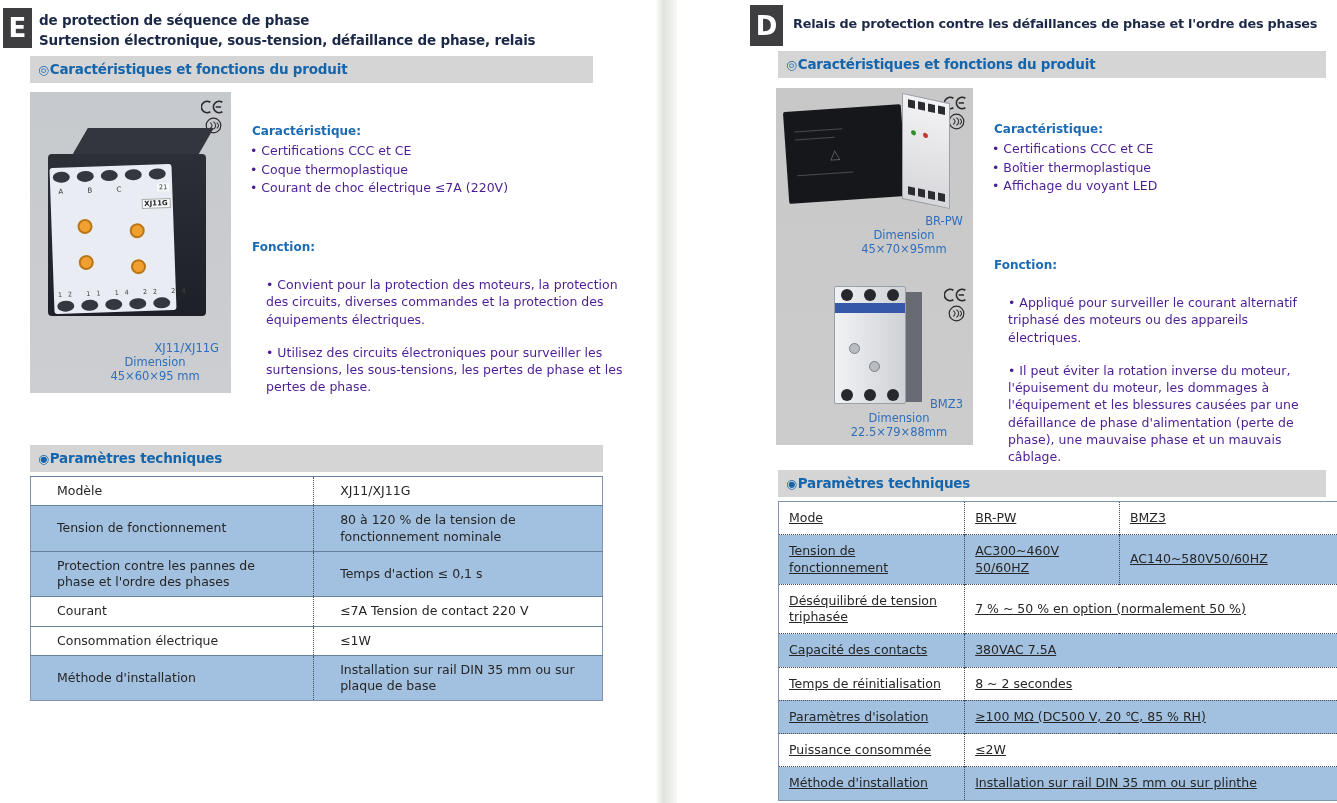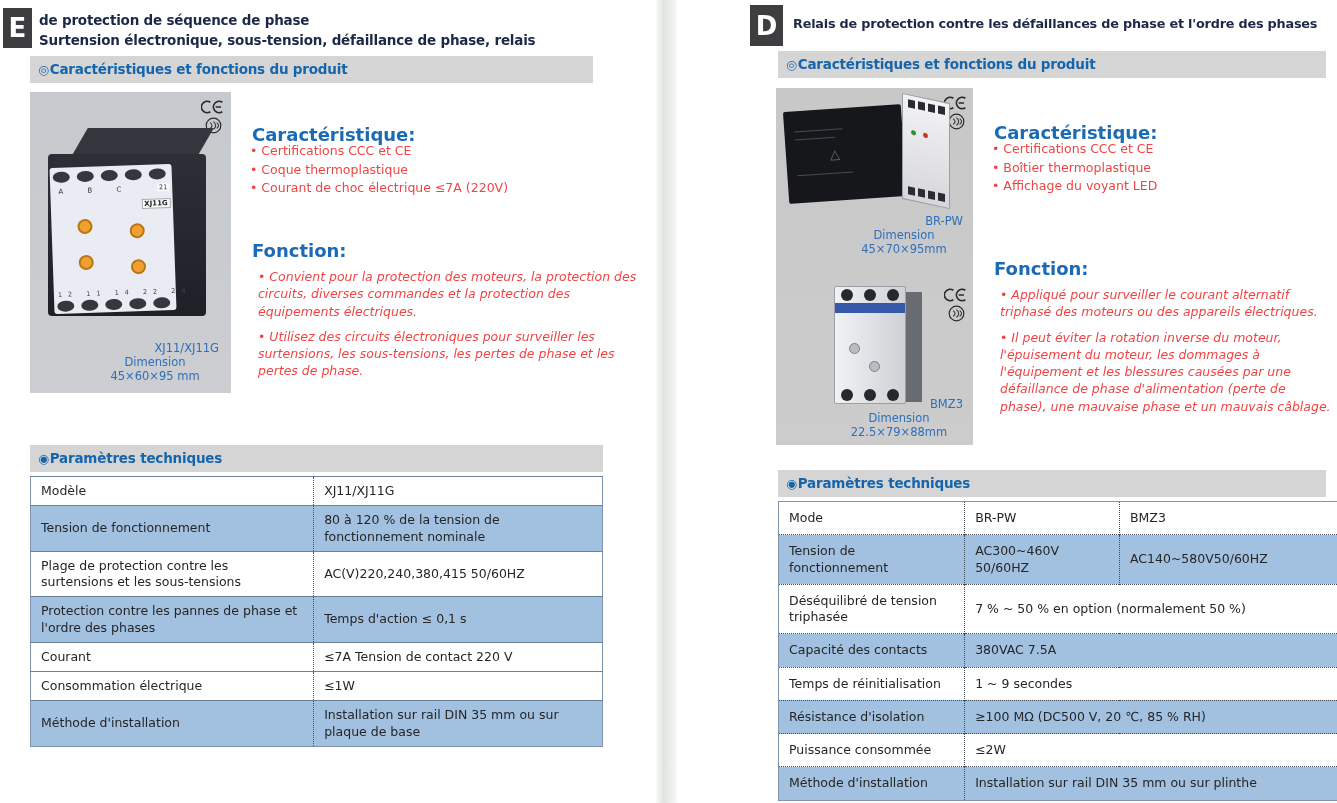--- a/index.html
+++ b/index.html
@@ -18,29 +18,29 @@
     font-size:13.5px;line-height:27px;padding-left:8px;box-sizing:border-box;letter-spacing:-0.2px;}
   .bar .marker{font-size:12.5px;margin-right:1px;}
 
   .photo{position:absolute;background:linear-gradient(#c6c9cd,#ccced1);}
   .cert-icons{position:absolute;display:flex;flex-direction:column;align-items:center;gap:3px;}
   .cert-icons svg{display:block;}
 
   .prod-label{position:absolute;color:#2f6fb9;font-size:11.5px;line-height:14px;text-align:center;}
   .prod-label .model{text-align:right;padding-right:6px;}
 
-  .sec-head{position:absolute;color:#1a6ab5;font-weight:bold;font-size:18px;}
-  ul.bullets{position:absolute;list-style:none;margin:0;padding:0;font-size:12.5px;color:#ef4444;}
+  .sec-head{position:absolute;color:#1a6ab5;font-weight:bold;font-size:12px;}
+  ul.bullets{position:absolute;list-style:none;margin:0;padding:0;font-size:12.5px;color:#4c1d95;}
   ul.bullets li::before{content:"• ";}
   ul.feat li{margin-bottom:4.5px;line-height:1.12;}
-  ul.func li{margin:8px;line-height:1.38;font-style:italic;}
+  ul.func li{margin:16px;line-height:1.38;}
 
   table.params{position:absolute;border-collapse:collapse;table-layout:fixed;font-size:12.5px;color:#262626;
     border:1px solid #7e95ad;}
-  table.params td,table.params th{vertical-align:middle;padding:6px 10px;line-height:1.3;font-weight:normal;text-align:left;}
+  table.params td,table.params th{vertical-align:middle;padding:6px 26px;line-height:1.3;font-weight:normal;text-align:left;}
   tr.shaded td,tr.shaded th{background:#a2c0df;}
   #left-table td{border-top:1px solid #69809e;}
   #left-table td.lbl{border-right:1px dotted #4a4f57;}
   #right-table td,#right-table th{border-top:1px dotted #3f4a56;padding:8px 10px;}
   #right-table td.lbl,#right-table th.c0,#right-table td.mid,#right-table th.c1{border-right:1px dotted #3f4a56;}
 
   
   .xj-wrap{position:absolute;left:14px;top:34px;width:172px;height:205px;}
   .xj-roof{position:absolute;left:34px;top:2px;width:126px;height:34px;background:#33363d;transform:skewX(-30deg);}
   .xj-body{position:absolute;left:4px;top:28px;width:158px;height:162px;background:linear-gradient(#2c2f36,#1d2026);border-radius:4px;}
@@ -151,24 +151,20 @@
       </colgroup>
     <tbody>
         <tr>
           <td class="lbl">Modèle</td>
           <td class="val">XJ11/XJ11G</td>
         </tr>
         <tr class="shaded">
           <td class="lbl">Tension de fonctionnement</td>
           <td class="val">80 à 120 % de la tension de fonctionnement nominale</td>
         </tr>
-        <tr>
-          <td class="lbl">Plage de protection contre les surtensions et les sous-tensions</td>
-          <td class="val">AC(V)220,240,380,415 50/60HZ</td>
-        </tr>
         <tr class="shaded">
           <td class="lbl">Protection contre les pannes de phase et l'ordre des phases</td>
           <td class="val">Temps d'action ≤ 0,1 s</td>
         </tr>
         <tr>
           <td class="lbl">Courant</td>
           <td class="val">≤7A Tension de contact 220 V</td>
         </tr>
         <tr>
           <td class="lbl">Consommation électrique</td>
@@ -274,21 +270,21 @@
   <div class="sec-head" style="left:317px;top:258px;">Fonction:</div>
   <ul class="bullets func" style="left:315px;top:278px;width:348px;">
       <li>Appliqué pour surveiller le courant alternatif triphasé des moteurs ou des appareils électriques.</li>
       <li>Il peut éviter la rotation inverse du moteur, l'épuisement du moteur, les dommages à l'équipement et les blessures causées par une défaillance de phase d'alimentation (perte de phase), une mauvaise phase et un mauvais câblage.</li>
     </ul>
 
   <div class="bar" style="left:101px;top:470px;width:548px;">
     <span class="marker">◉</span><span>Paramètres techniques</span>
   </div>
 
-  <table class="params" id="right-table" style="left:101px;top:501px;width:560px;">
+  <table class="params" id="right-table" style="left:101px;top:501px;width:560px;text-decoration:underline;">
     <colgroup>
         <col style="width:33.3%">
         <col style="width:27.7%">
         <col style="width:39%">
       </colgroup>
     <thead>
         <tr>
           <th class="c0">Mode</th>
           <th class="c1">BR-PW</th>
           <th class="c2">BMZ3</th>
@@ -303,24 +299,24 @@
         <tr>
           <td class="lbl">Déséquilibré de tension triphasée</td>
           <td class="val" colspan="2">7 % ~ 50 % en option (normalement 50 %)</td>
         </tr>
         <tr class="shaded">
           <td class="lbl">Capacité des contacts</td>
           <td class="val" colspan="2">380VAC  7.5A</td>
         </tr>
         <tr>
           <td class="lbl">Temps de réinitialisation</td>
-          <td class="val" colspan="2">1 ~ 9 secondes</td>
-        </tr>
-        <tr class="shaded">
-          <td class="lbl">Résistance d'isolation</td>
+          <td class="val" colspan="2">8 ~ 2 secondes</td>
+        </tr>
+        <tr class="shaded">
+          <td class="lbl">Paramètres d'isolation</td>
           <td class="val" colspan="2">≥100 MΩ (DC500 V, 20 ℃, 85 % RH)</td>
         </tr>
         <tr>
           <td class="lbl">Puissance consommée</td>
           <td class="val" colspan="2">≤2W</td>
         </tr>
         <tr class="shaded">
           <td class="lbl">Méthode d'installation</td>
           <td class="val" colspan="2">Installation sur rail DIN 35 mm ou sur plinthe</td>
         </tr>

